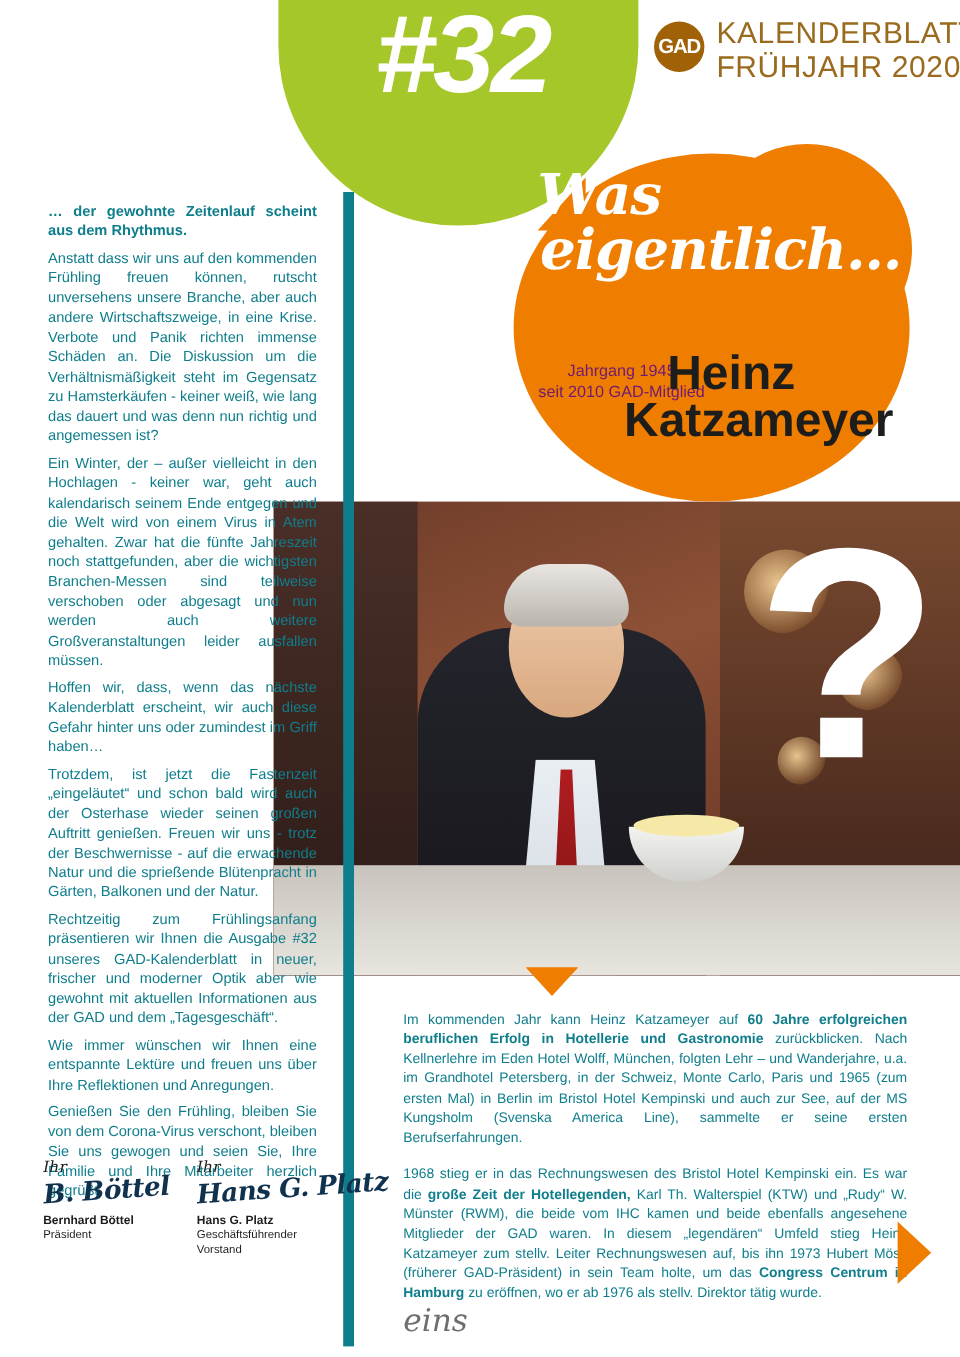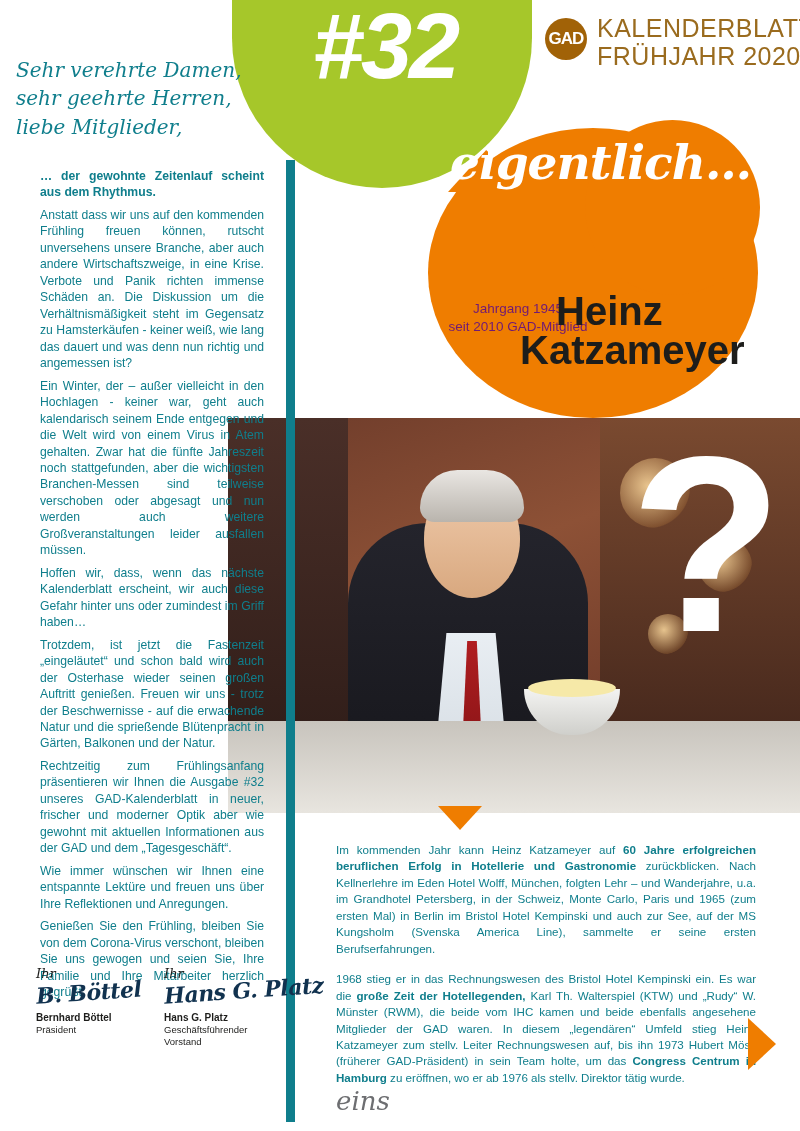--- a/index.html
+++ b/index.html
@@ -366,20 +366,21 @@
       <div>KALENDERBLATT</div>
       <div>FRÜHJAHR 2020</div>
     </div>
   </div>
 
   <div class="orange-bubble"></div>
   <div class="orange-bubble-2"></div>
   <div class="orange-tail"></div>
 
   <div class="bubble-title">
+    <div class="l1">Was</div>
     <div class="l3">eigentlich…</div>
   </div>
 
   <div class="who-meta">
     <div>Jahrgang 1945</div>
     <div>seit 2010 GAD-Mitglied</div>
   </div>
 
   <div class="who-name">
     <span>Heinz</span>
@@ -398,25 +399,20 @@
     <div class="head"></div>
     <div class="hair"></div>
     <div class="table"></div>
     <div class="bowl"></div>
     <div class="bowl-top"></div>
   </div>
   <div class="question-mark">?</div>
 
   <div class="teal-bar"></div>
 
-  <div class="salutation">
-    <div>Sehr verehrte Damen,</div>
-    <div>sehr geehrte Herren,</div>
-    <div>liebe Mitglieder,</div>
-  </div>
 
   <div class="left-col">
     <p class="lead">… der gewohnte Zeitenlauf scheint aus dem Rhythmus.</p>
     <p>Anstatt dass wir uns auf den kommenden Frühling freuen können, rutscht unversehens unsere Branche, aber auch andere Wirtschaftszweige, in eine Krise. Verbote und Panik richten immense Schäden an. Die Diskussion um die Verhältnismäßigkeit steht im Gegensatz zu Hamsterkäufen - keiner weiß, wie lang das dauert und was denn nun richtig und angemessen ist?</p>
     <p>Ein Winter, der – außer vielleicht in den Hochlagen - keiner war, geht auch kalendarisch seinem Ende entgegen und die Welt wird von einem Virus in Atem gehalten. Zwar hat die fünfte Jahreszeit noch stattgefunden, aber die wichtigsten Branchen-Messen sind teilweise verschoben oder abgesagt und nun werden auch weitere Großveranstaltungen leider ausfallen müssen.</p>
     <p>Hoffen wir, dass, wenn das nächste Kalenderblatt erscheint, wir auch diese Gefahr hinter uns oder zumindest im Griff haben…</p>
     <p>Trotzdem, ist jetzt die Fastenzeit „eingeläutet“ und schon bald wird auch der Osterhase wieder seinen großen Auftritt genießen. Freuen wir uns - trotz der Beschwernisse - auf die erwachende Natur und die sprießende Blütenpracht in Gärten, Balkonen und der Natur.</p>
     <p>Rechtzeitig zum Frühlingsanfang präsentieren wir Ihnen die Ausgabe #32 unseres GAD-Kalenderblatt in neuer, frischer und moderner Optik aber wie gewohnt mit aktuellen Informationen aus der GAD und dem „Tagesgeschäft“.</p>
     <p>Wie immer wünschen wir Ihnen eine entspannte Lektüre und freuen uns über Ihre Reflektionen und Anregungen.</p>
     <p>Genießen Sie den Frühling, bleiben Sie von dem Corona-Virus verschont, bleiben Sie uns gewogen und seien Sie, Ihre Familie und Ihre Mitarbeiter herzlich gegrüßt.</p>

